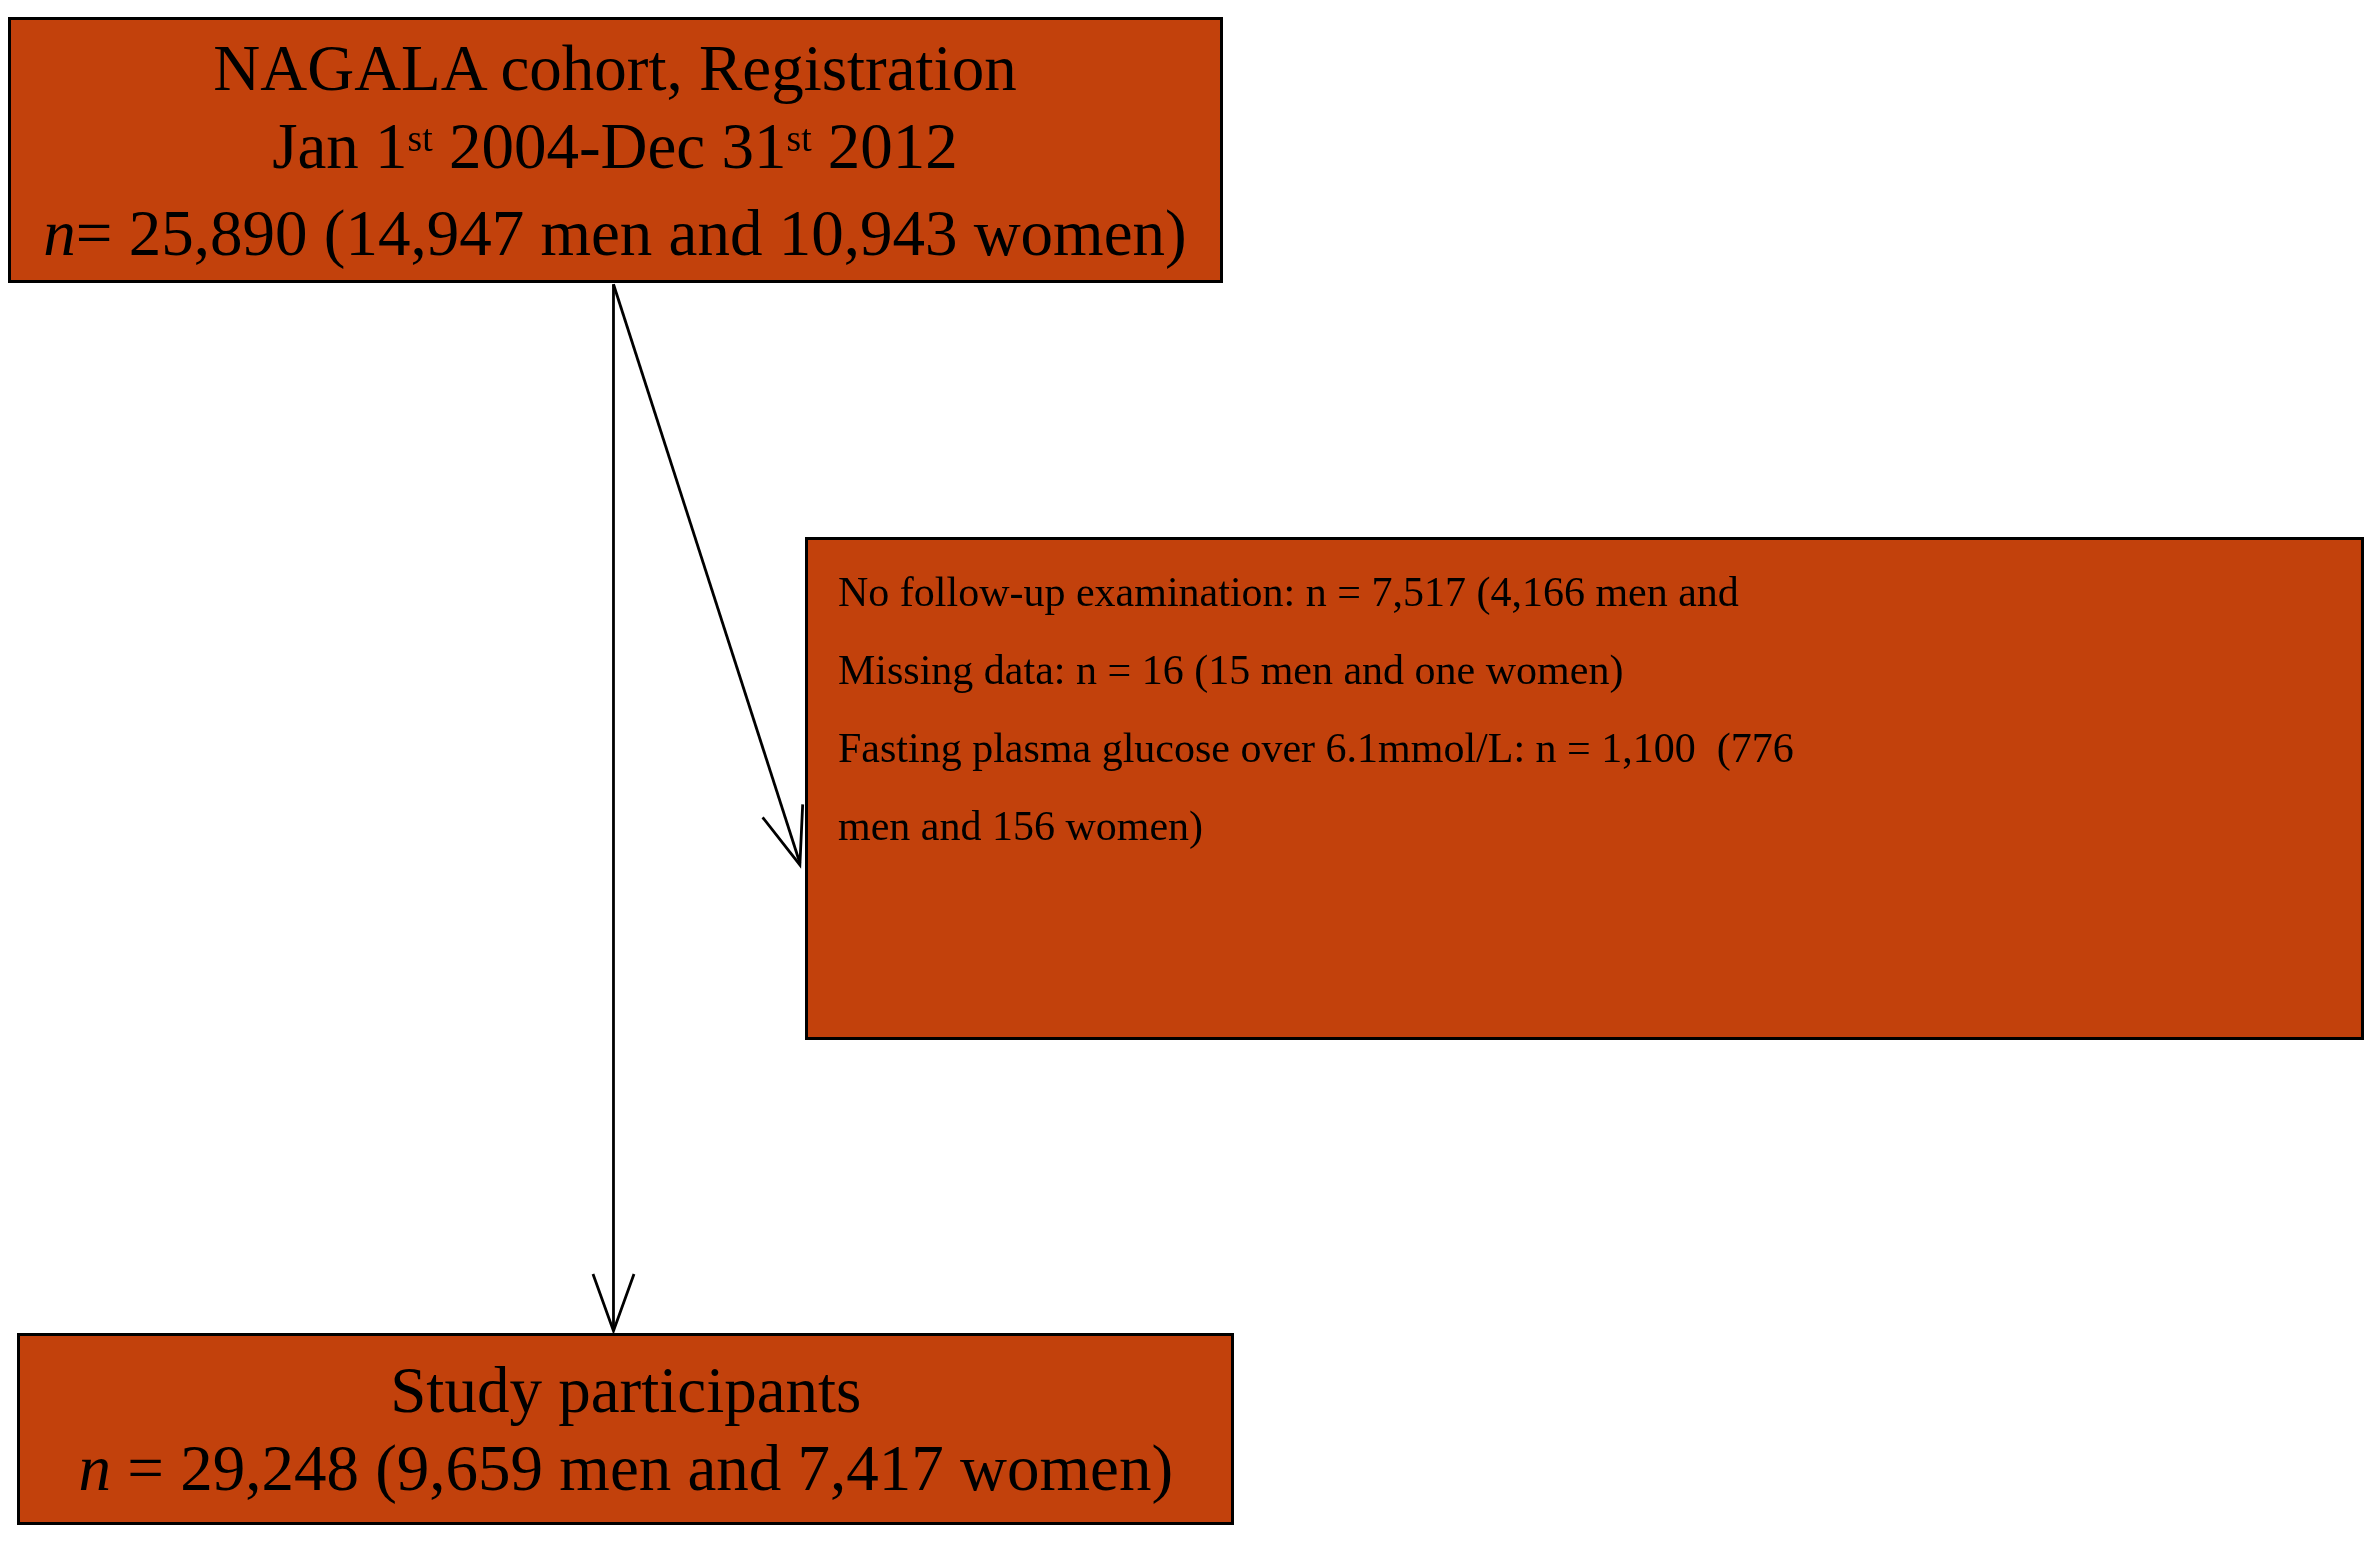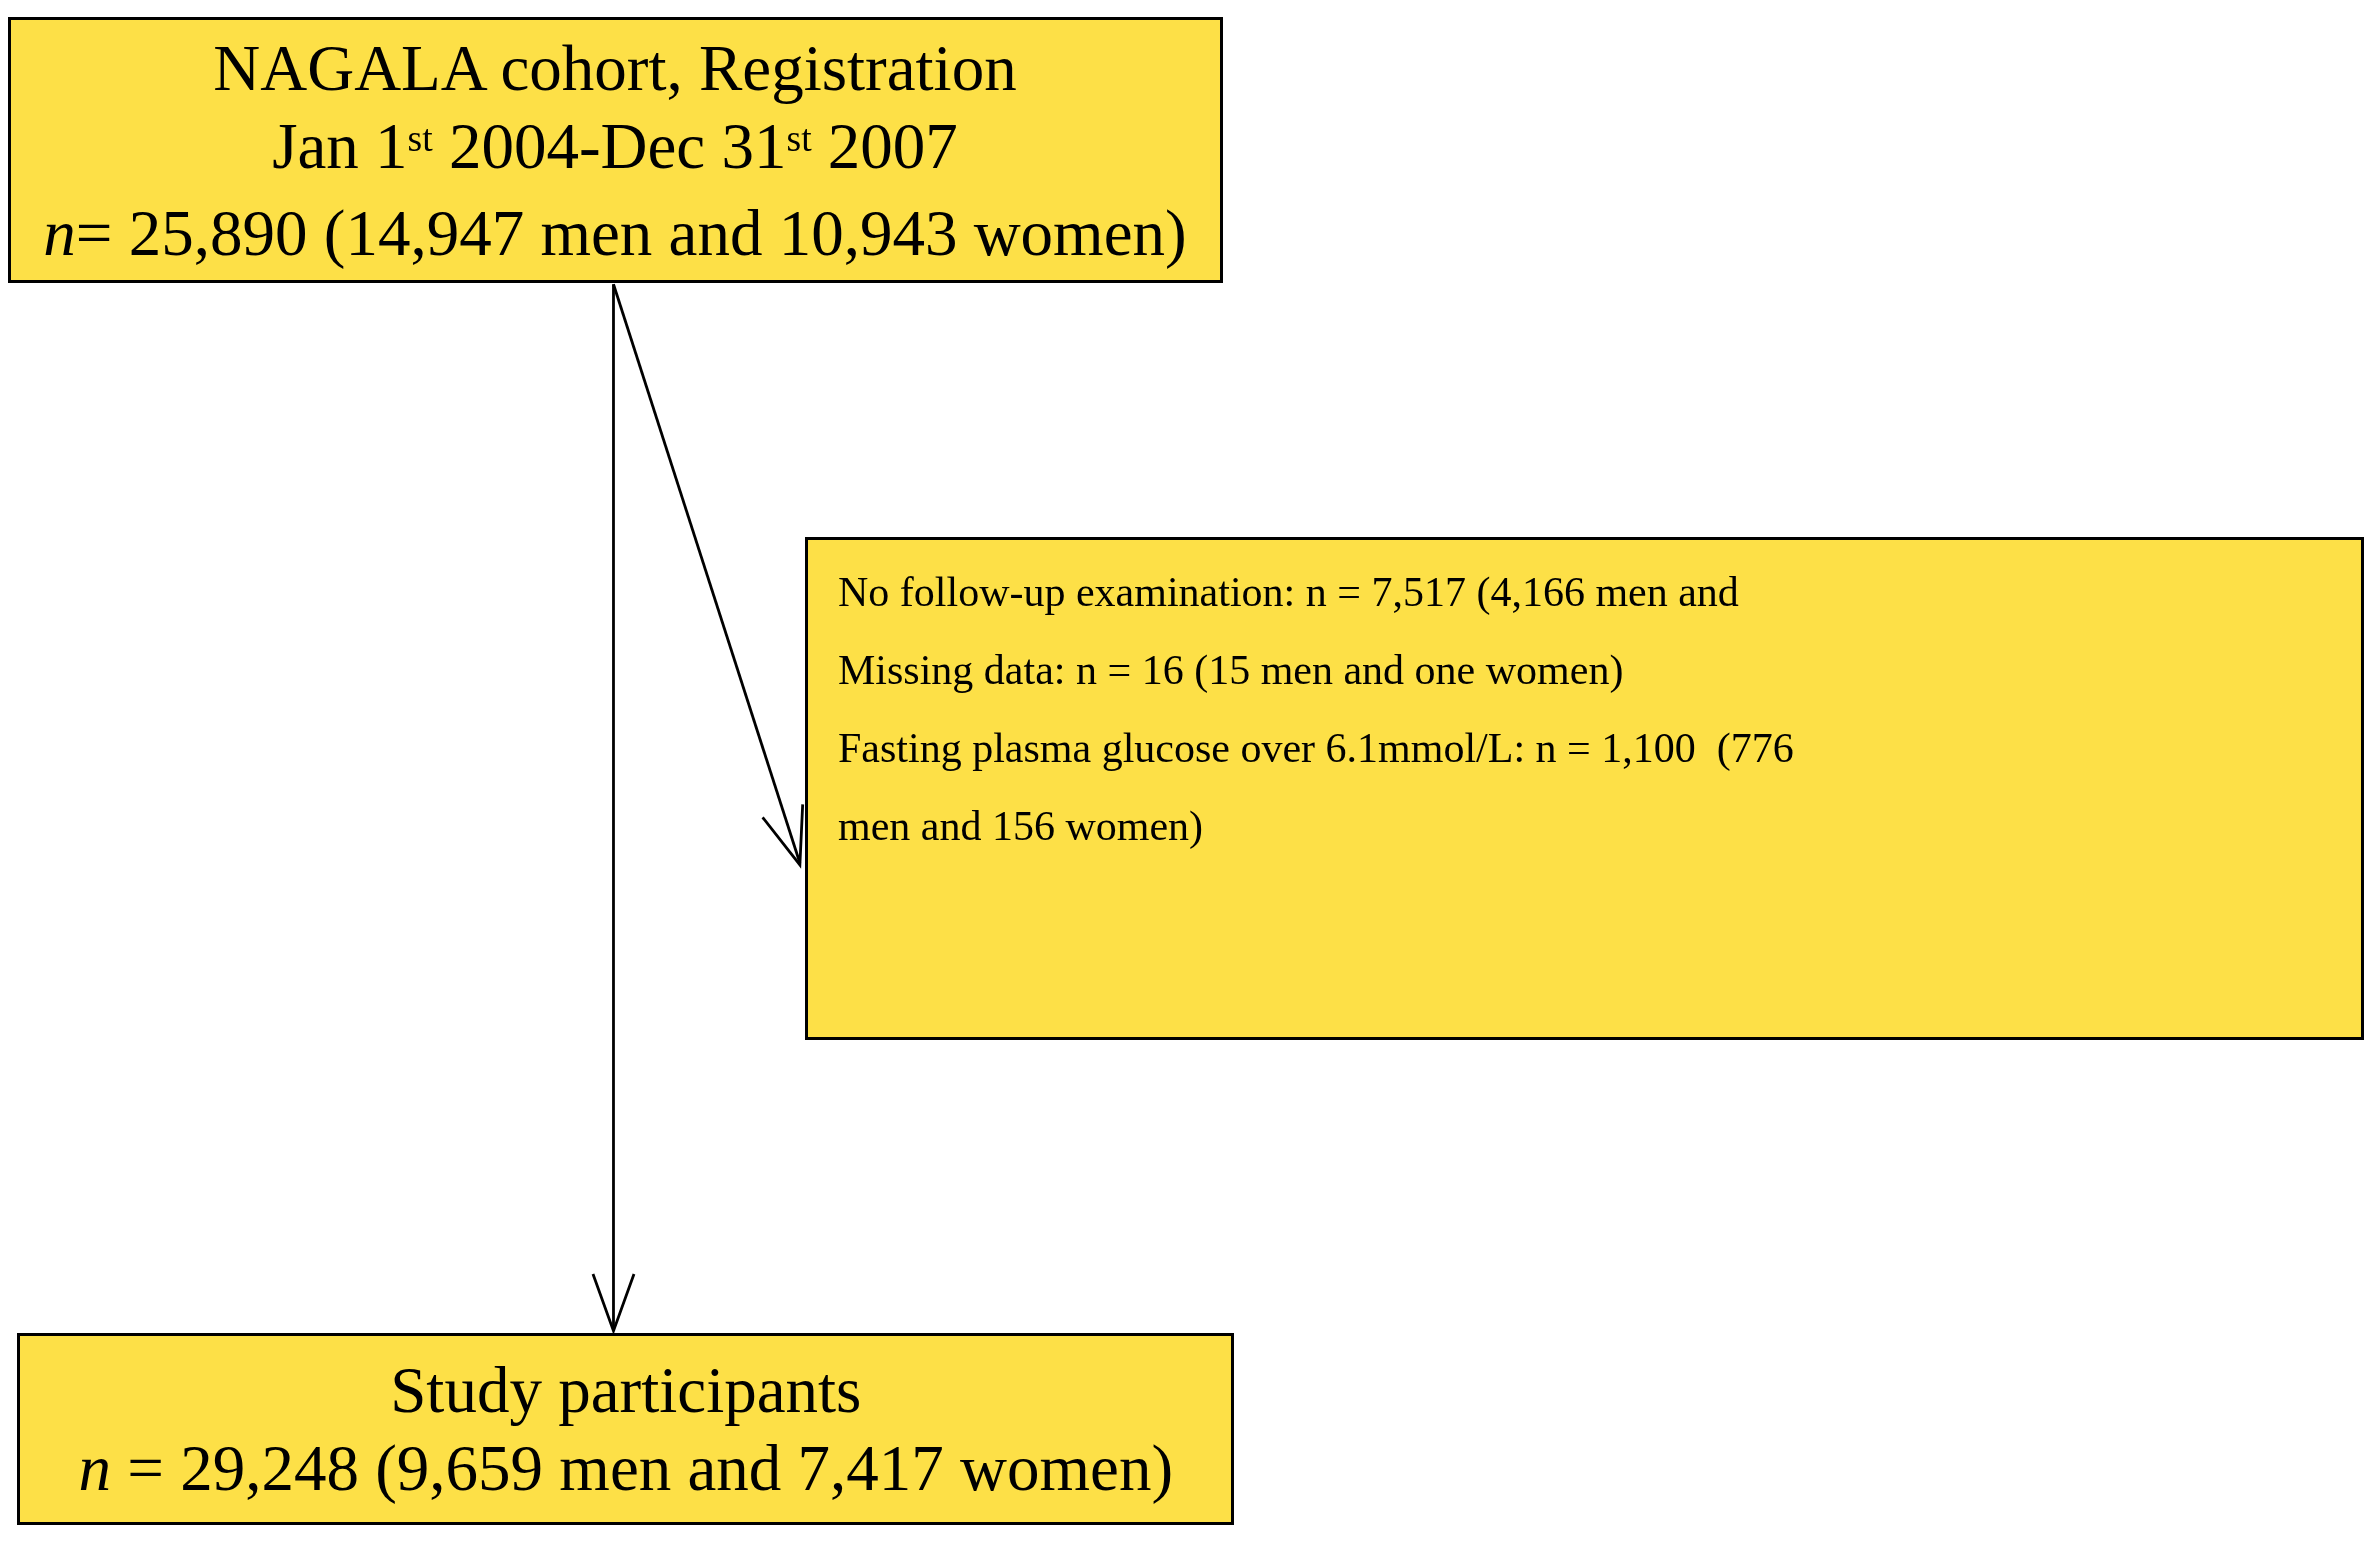--- a/index.html
+++ b/index.html
@@ -20,21 +20,21 @@
     position: absolute;
     left: 0;
     top: 0;
     width: 2378px;
     height: 1549px;
     pointer-events: none;
   }
   .box {
     position: absolute;
     border: 3.7px solid #000000;
-    background: #fde047;
+    background: #c2410c;
     box-sizing: border-box;
   }
   .centered-box {
     display: flex;
     flex-direction: column;
     justify-content: center;
     text-align: center;
   }
   .top-box {
     left: 7.5px;
@@ -90,21 +90,21 @@
     </g>
 
     <g>
       <line x1="658" y1="305" x2="858" y2="926" stroke="#000000" stroke-width="3"></line>
       <polyline points="818,877 858,928 861,863" fill="none" stroke="#000000" stroke-width="3"></polyline>
     </g>
   </svg>
 
   <div class="box centered-box top-box">
     <div class="line">NAGALA cohort, Registration</div>
-    <div class="line"><span>Jan 1</span><sup class="st">st</sup><span> 2004-Dec 31</span><sup class="st">st</sup><span> 2007</span></div>
+    <div class="line"><span>Jan 1</span><sup class="st">st</sup><span> 2004-Dec 31</span><sup class="st">st</sup><span> 2012</span></div>
     <div class="line"><span class="italic">n</span><span>= 25,890 (14,947 men and 10,943 women)</span></div>
   </div>
 
   <div class="box exclusion-box">
     <div class="excl-line">No follow-up examination: n = 7,517 (4,166 men and</div>
     <div class="excl-line">Missing data: n = 16 (15 men and one women)</div>
     <div class="excl-line">Fasting plasma glucose over 6.1mmol/L: n = 1,100  (776</div>
     <div class="excl-line">men and 156 women)</div>
   </div>
 

